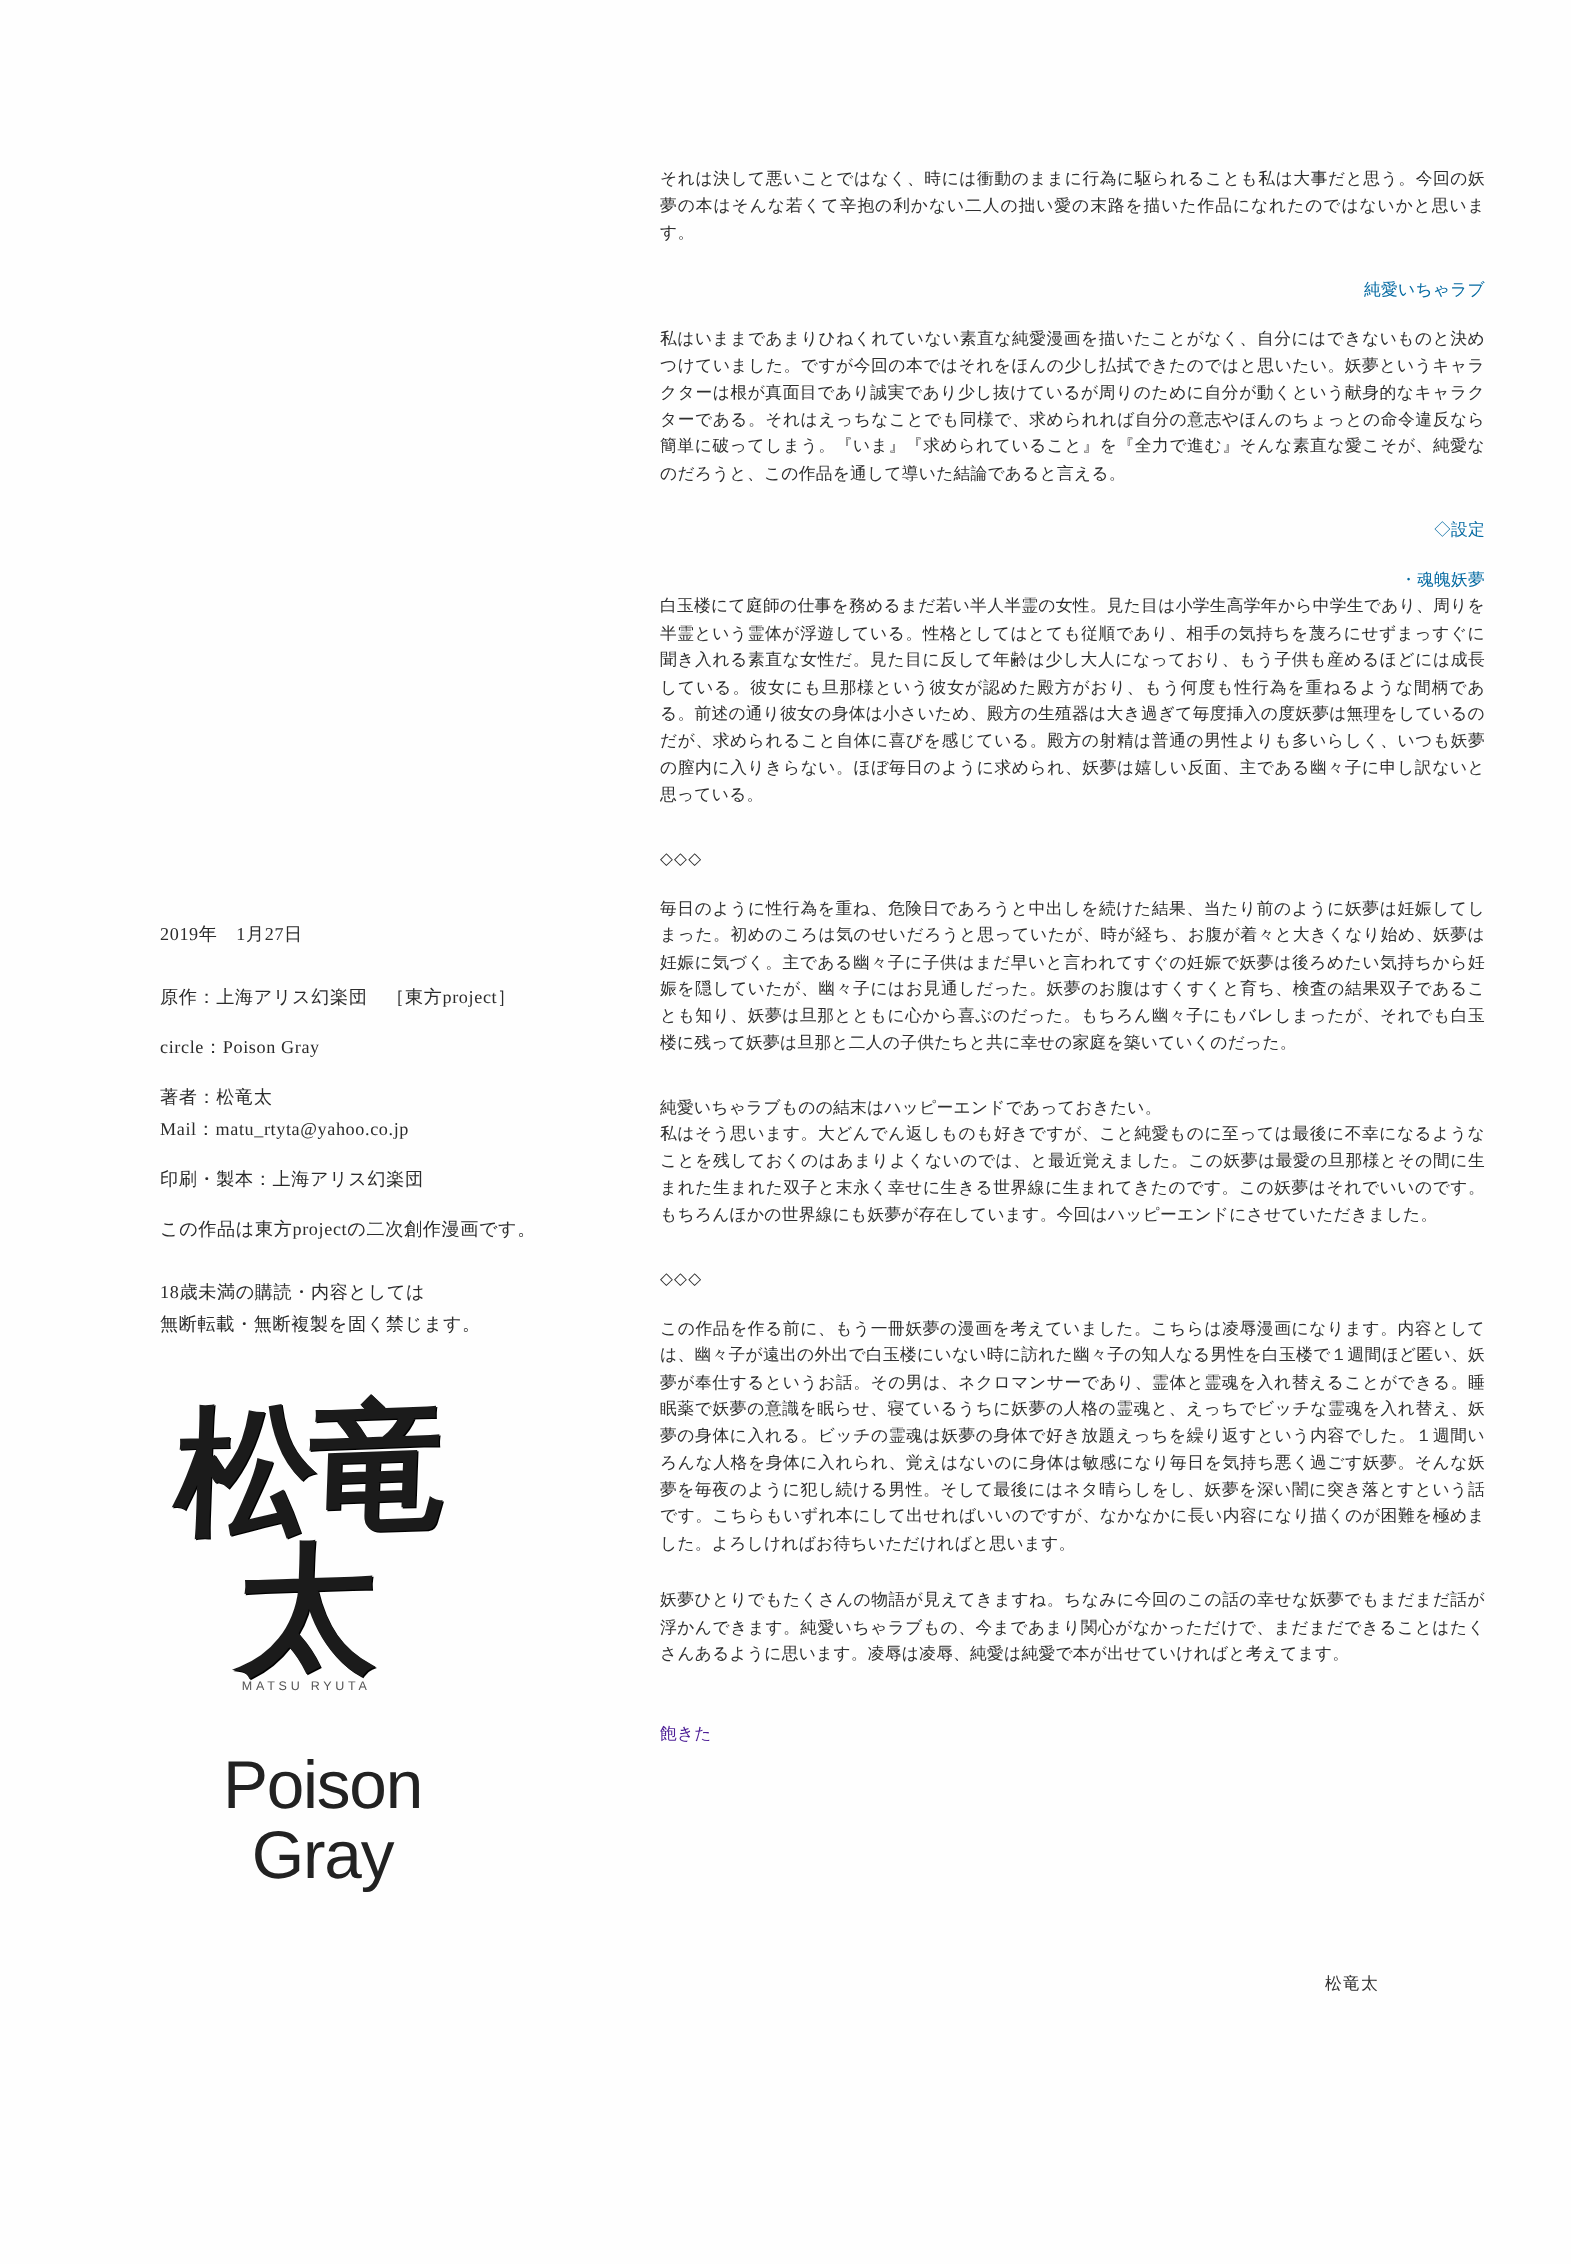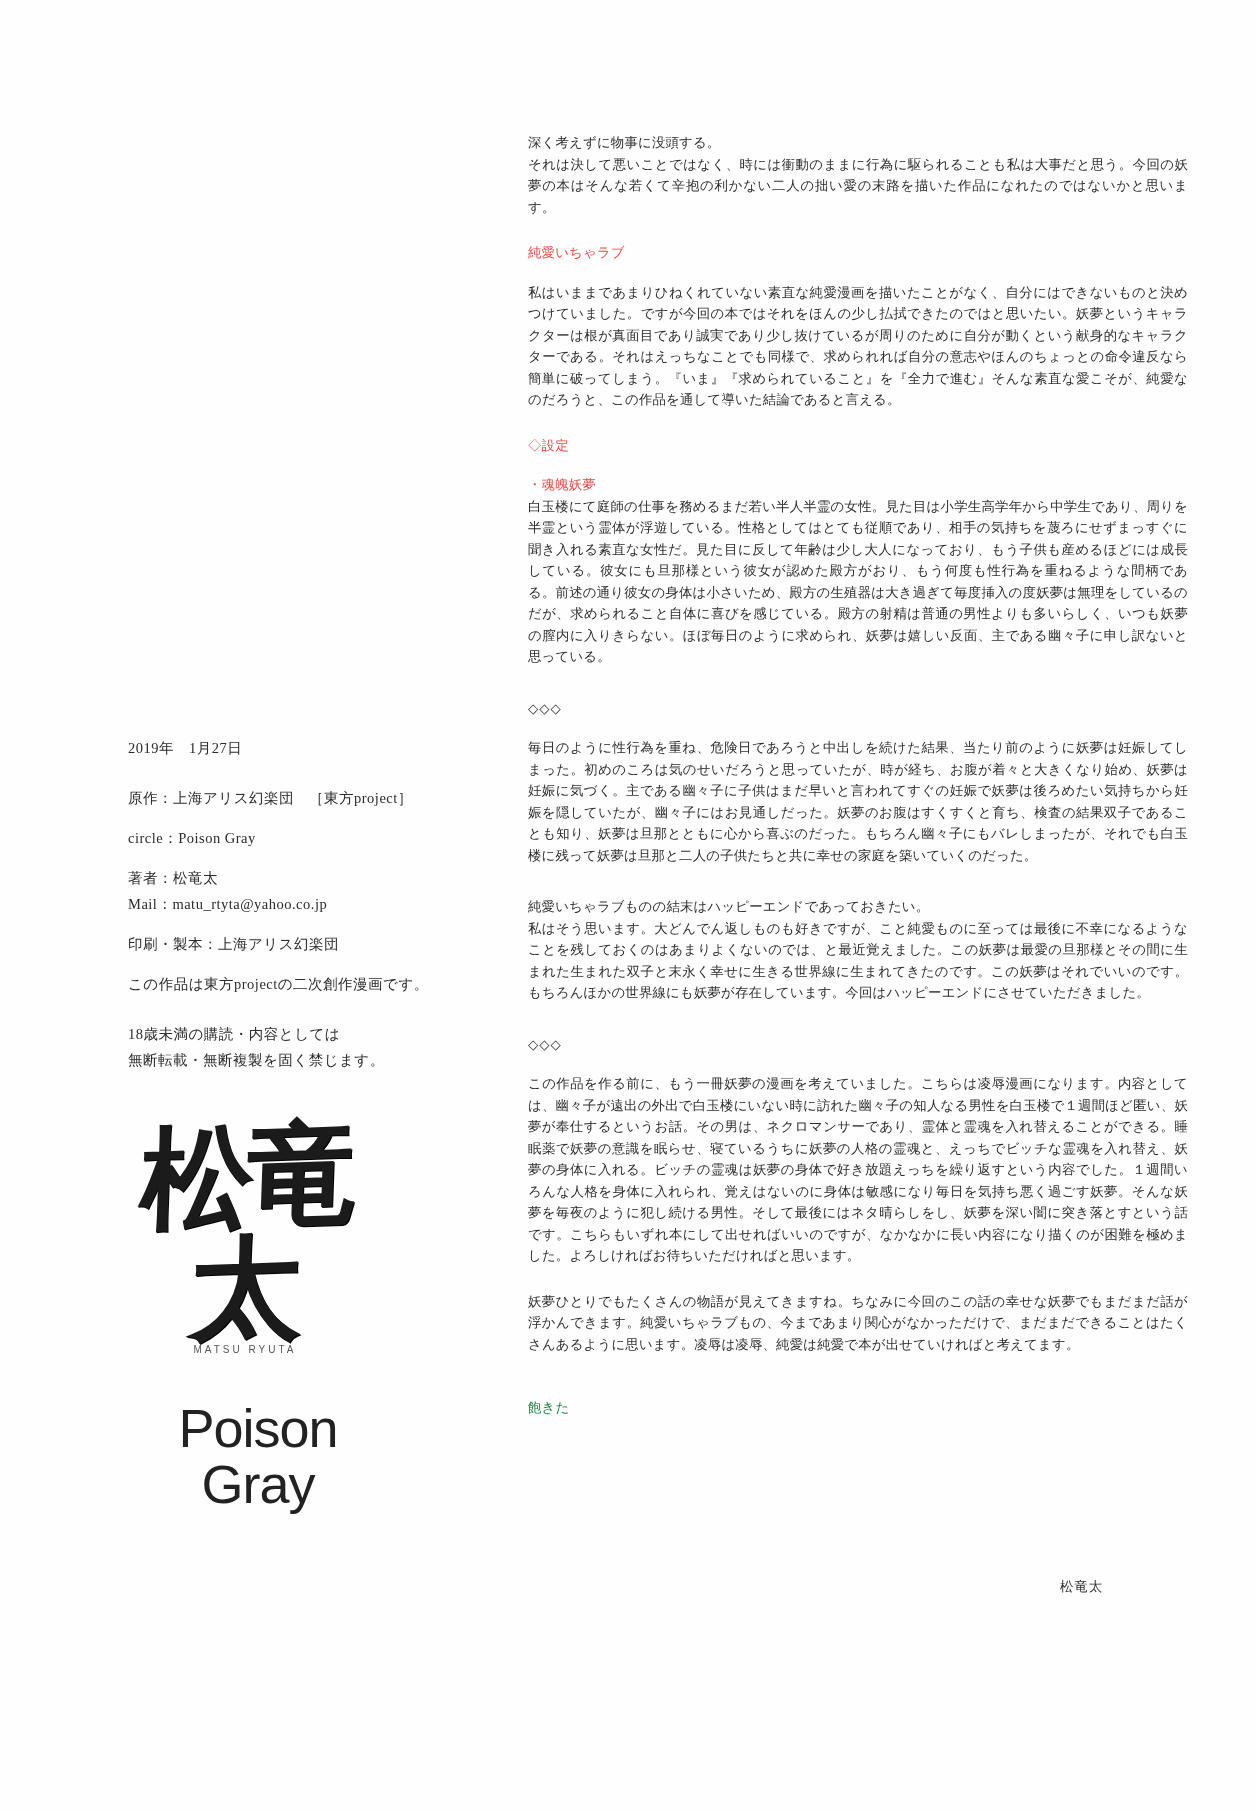--- a/index.html
+++ b/index.html
@@ -93,22 +93,23 @@
     letter-spacing: 0.2px;
   }
   .para + .para { margin-top: 0; }
   .spacer-sm { height: 18px; }
   .spacer-md { height: 24px; }
   .spacer-lg { height: 30px; }
   .heading {
     font-family: "Liberation Sans", sans-serif;
     font-size: 13.4px;
     line-height: 21.5px;
-    color: #ef4444;
+    color: #0369a1;
     letter-spacing: 0.2px;
+    text-align: right;
   }
   .divider-dia {
     font-family: "Liberation Sans", sans-serif;
     font-size: 13.4px;
     line-height: 21.5px;
     color: #2e2e2e;
     letter-spacing: 1px;
   }
   .signature {
     position: absolute;
@@ -116,21 +117,21 @@
     top: 1578px;
     font-family: "Liberation Sans", sans-serif;
     font-size: 13.4px;
     color: #2e2e2e;
     letter-spacing: 1px;
   }
   .closing {
     font-family: Liberation Serif, serif;
     font-size: 13.4px;
     line-height: 21.5px;
-    color: #15803d;
+    color: #4c1d95;
     letter-spacing: 0.2px;
   }
 </style>
 </head>
 <body>
 
 <div class="page">
 
   <div class="left-col">
     <div class="colophon-line">2019年　1月27日</div>
@@ -154,21 +155,20 @@
     <div class="seal">松竜太</div>
     <div class="seal-romaji">MATSU RYUTA</div>
   </div>
 
   <div class="brandmark">
     <span>Poison</span>
     <span class="l2">Gray</span>
   </div>
 
   <div class="right-col">
-    <p class="para">深く考えずに物事に没頭する。</p>
     <p class="para">それは決して悪いことではなく、時には衝動のままに行為に駆られることも私は大事だと思う。今回の妖夢の本はそんな若くて辛抱の利かない二人の拙い愛の末路を描いた作品になれたのではないかと思います。</p>
     <div class="spacer-md"></div>
     <div class="heading">純愛いちゃラブ</div>
     <div class="spacer-sm"></div>
     <p class="para">私はいままであまりひねくれていない素直な純愛漫画を描いたことがなく、自分にはできないものと決めつけていました。ですが今回の本ではそれをほんの少し払拭できたのではと思いたい。妖夢というキャラクターは根が真面目であり誠実であり少し抜けているが周りのために自分が動くという献身的なキャラクターである。それはえっちなことでも同様で、求められれば自分の意志やほんのちょっとの命令違反なら簡単に破ってしまう。『いま』『求められていること』を『全力で進む』そんな素直な愛こそが、純愛なのだろうと、この作品を通して導いた結論であると言える。</p>
     <div class="spacer-md"></div>
     <div class="heading">◇設定</div>
     <div class="spacer-sm"></div>
     <div class="heading">・魂魄妖夢</div>
     <p class="para">白玉楼にて庭師の仕事を務めるまだ若い半人半霊の女性。見た目は小学生高学年から中学生であり、周りを半霊という霊体が浮遊している。性格としてはとても従順であり、相手の気持ちを蔑ろにせずまっすぐに聞き入れる素直な女性だ。見た目に反して年齢は少し大人になっており、もう子供も産めるほどには成長している。彼女にも旦那様という彼女が認めた殿方がおり、もう何度も性行為を重ねるような間柄である。前述の通り彼女の身体は小さいため、殿方の生殖器は大き過ぎて毎度挿入の度妖夢は無理をしているのだが、求められること自体に喜びを感じている。殿方の射精は普通の男性よりも多いらしく、いつも妖夢の膣内に入りきらない。ほぼ毎日のように求められ、妖夢は嬉しい反面、主である幽々子に申し訳ないと思っている。</p>

